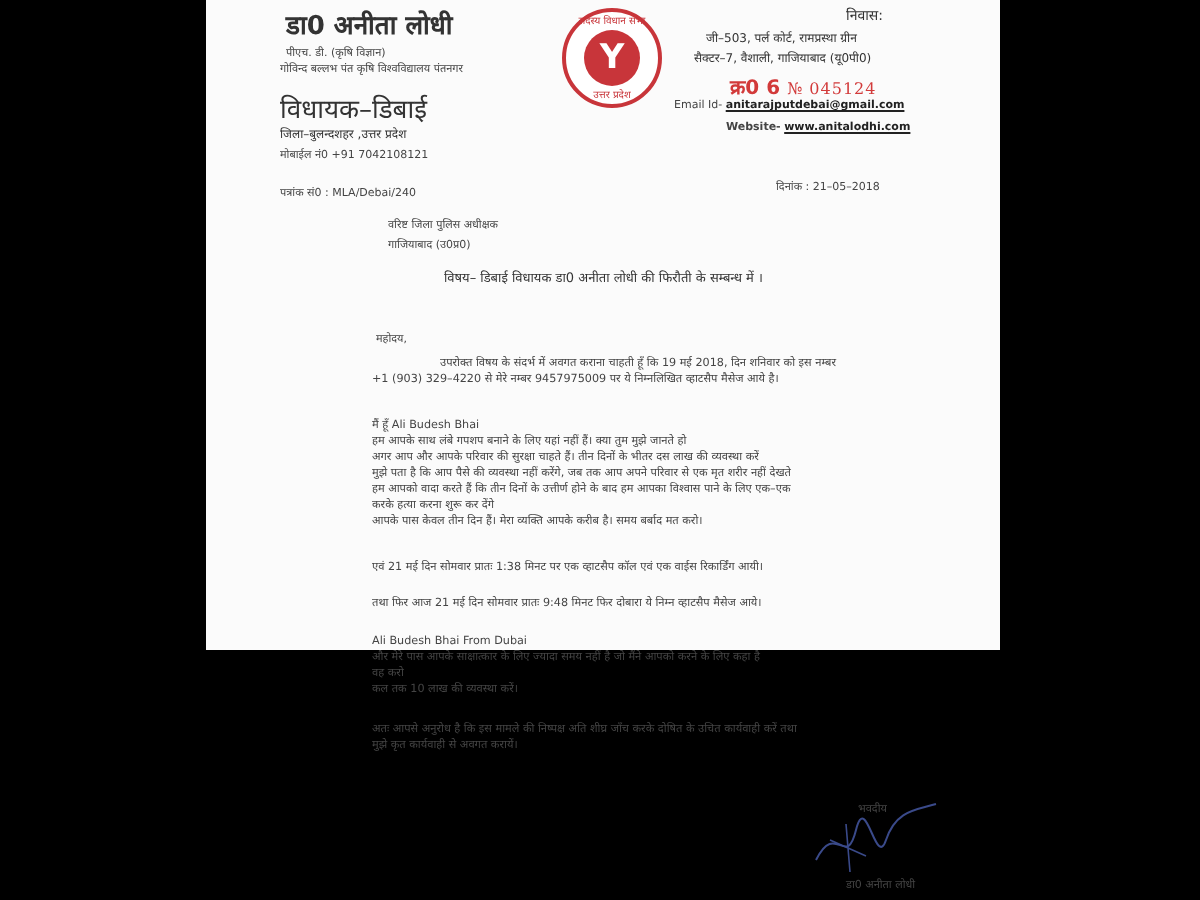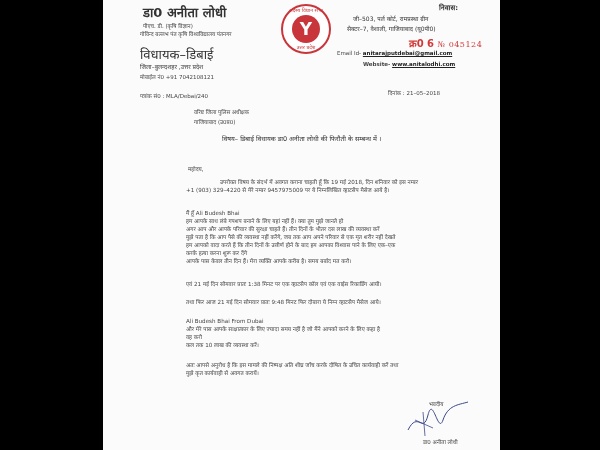--- a/index.html
+++ b/index.html
@@ -1,28 +1,28 @@
 <!DOCTYPE html>
 <html><head>
 <meta charset="utf-8">
 <style>
   html,body{margin:0;padding:0;}
   body{width:600px;height:450px;background:#000;position:relative;overflow:hidden;font-family:"DejaVu Sans",sans-serif;}
-  .page{position:absolute;left:103px;top:0;width:397px;height:450px;background:#fbfbfb;color:#222;}
+  .page{position:absolute;left:103px;top:0;width:397px;height:325px;background:#fbfbfb;color:#222;}
   .abs{position:absolute;white-space:nowrap;}
   .name{font-size:13px;font-weight:bold;color:#333;}
   .small{font-size:5.5px;color:#444;}
   .med{font-size:6px;color:#333;}
   .title2{font-size:13px;color:#333;}
   .seal{position:absolute;left:178px;top:4px;width:50px;height:50px;border-radius:50%;border:2px solid #c8353a;box-sizing:border-box;background:#fff;}
   .seal-inner{position:absolute;left:9px;top:9px;width:28px;height:28px;border-radius:50%;background:#c8353a;}
   .seal-y{position:absolute;left:0;top:3px;width:28px;text-align:center;color:#fff;font-size:17px;font-weight:bold;line-height:22px;}
   .seal-top{position:absolute;left:0;top:1px;width:46px;text-align:center;font-size:5px;color:#c8353a;}
   .seal-bot{position:absolute;left:0;top:38px;width:46px;text-align:center;font-size:5px;color:#c8353a;}
-  .serial{font-size:10px;color:#d23a3a;font-weight:bold;margin-left:44px;}
+  .serial{font-size:10px;color:#d23a3a;font-weight:bold;}
   .serial .no{font-family:"DejaVu Serif",serif;font-size:8px;font-weight:normal;letter-spacing:.5px;}
   .link{text-decoration:underline;color:#222;font-weight:bold;}
   .body-text{font-size:5.6px;color:#444;line-height:7.6px;}
   .subject{font-size:6.5px;color:#333;padding-left:39px;}
   .sig{position:absolute;left:300px;top:400px;width:70px;height:40px;}
 </style>
 </head>
 <body>
 
 <div class="page">
@@ -36,21 +36,21 @@
   <div class="abs small" style="left:37px;top:73px;">मोबाईल नं0 +91 7042108121</div>
 
   <div class="seal">
     <div class="seal-top">सदस्य विधान सभा</div>
     <div class="seal-inner">
         <div class="seal-y">Y</div>
       </div>
     <div class="seal-bot">उत्तर प्रदेश</div>
   </div>
 
-  <div class="abs" style="left:316px;top:3px;font-size:7px;font-weight:bold;color:#333;padding-left:20px;">निवास:</div>
+  <div class="abs" style="left:300px;top:3px;font-size:7px;font-weight:normal;color:#333;padding-left:20px;">निवास:</div>
   <div class="abs med" style="left:250px;top:15px;">जी–503, पर्ल कोर्ट, रामप्रस्था ग्रीन</div>
   <div class="abs med" style="left:244px;top:25px;">सैक्टर–7, वैशाली, गाजियाबाद (यू0पी0)</div>
   <div class="abs serial" style="left:262px;top:36px;">
     <span>क्र0 6</span>
     <span class="no">№ 045124</span>
   </div>
   <div class="abs small" style="left:234px;top:50px;">
     <span>Email Id-</span>
     <span class="link">anitarajputdebai@gmail.com</span>
   </div>

